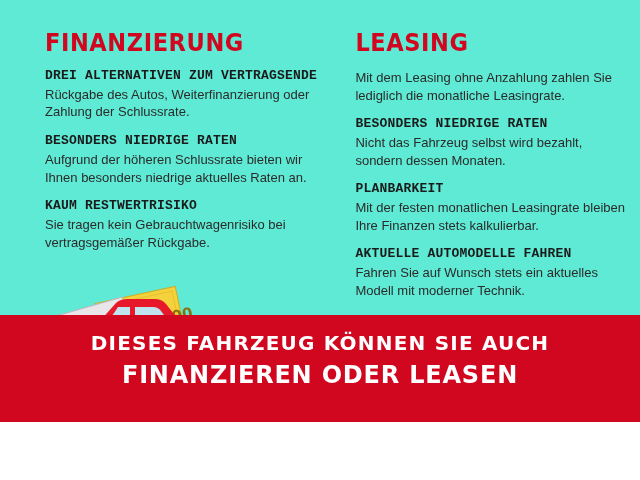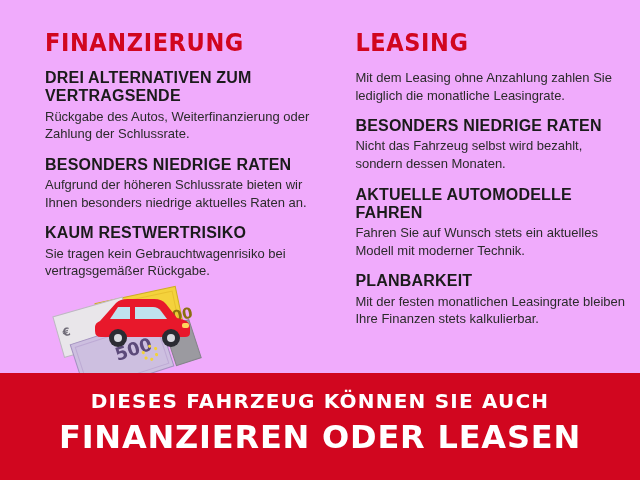--- a/index.html
+++ b/index.html
@@ -9,22 +9,22 @@
   body {
     width: 640px;
     height: 480px;
     background: #ffffff;
     font-family: "Liberation Sans", sans-serif;
     overflow: hidden;
   }
   .page {
     position: relative;
     width: 640px;
-    height: 480px;
-    background: #f0abfc;
+    height: 422px;
+    background: #5eead4;
   }
 
   
   .columns {
     position: absolute;
     top: 30px;
     left: 0;
     width: 640px;
     display: flex;
     gap: 0px;
@@ -44,25 +44,25 @@
     font-family: "DejaVu Sans", sans-serif;
     font-stretch: condensed;
     text-transform: uppercase;
     margin: 0 0 14px 0;
     line-height: 1;
   }
 
   .item { margin-bottom: 13px; }
   .item-head {
     color: #1b1b1b;
-    font-size: 16px;
+    font-size: 13px;
     font-weight: bold;
     letter-spacing: 0.2px;
     text-transform: uppercase;
-    font-family: Liberation Sans, sans-serif;
+    font-family: Liberation Mono, monospace;
     margin: 0 0 2px 0;
     line-height: 1.15;
   }
   .item-body {
     color: #2b2b2b;
     font-size: 13px;
     line-height: 1.35;
     margin: 0;
     max-width: 270px;
     font-family: "Liberation Sans", sans-serif;
@@ -84,21 +84,21 @@
     font-weight: bold;
     font-size: 20px;
     letter-spacing: 1.2px;
     text-transform: uppercase;
     padding-top: 18px;
     line-height: 1;
   }
   .banner-line2 {
     font-family: "DejaVu Sans", sans-serif;
     font-weight: bold;
-    font-size: 32px;
+    font-size: 24px;
     letter-spacing: 0.8px;
     text-transform: uppercase;
     padding-top: 10px;
     line-height: 1;
     text-align: center;
   }
 
   
   .illus {
     position: absolute;
@@ -141,27 +141,27 @@
       <div class="item">
         <p class="item-body">Mit dem Leasing ohne Anzahlung zahlen Sie lediglich die monatliche Leasingrate.</p>
       </div>
 
       <div class="item">
         <div class="item-head">Besonders niedrige Raten</div>
         <p class="item-body">Nicht das Fahrzeug selbst wird bezahlt, sondern dessen Monaten.</p>
       </div>
 
       <div class="item">
+        <div class="item-head">Planbarkeit</div>
+        <p class="item-body">Mit der festen monatlichen Leasingrate bleiben Ihre Finanzen stets kalkulierbar.</p>
+      </div>
+
+      <div class="item">
         <div class="item-head">Aktuelle Automodelle fahren</div>
         <p class="item-body">Fahren Sie auf Wunsch stets ein aktuelles Modell mit moderner Technik.</p>
-      </div>
-
-      <div class="item">
-        <div class="item-head">Planbarkeit</div>
-        <p class="item-body">Mit der festen monatlichen Leasingrate bleiben Ihre Finanzen stets kalkulierbar.</p>
       </div>
     </div>
 
   </div>
 
   <svg class="illus" viewBox="0 0 190 110">
 
     <g transform="rotate(-12 100 40)">
       <rect x="62" y="12" width="82" height="46" fill="#f4d23c" stroke="#cdae22" stroke-width="1"></rect>
       <rect x="66" y="16" width="74" height="38" fill="none" stroke="#e8c12f" stroke-width="1"></rect>

